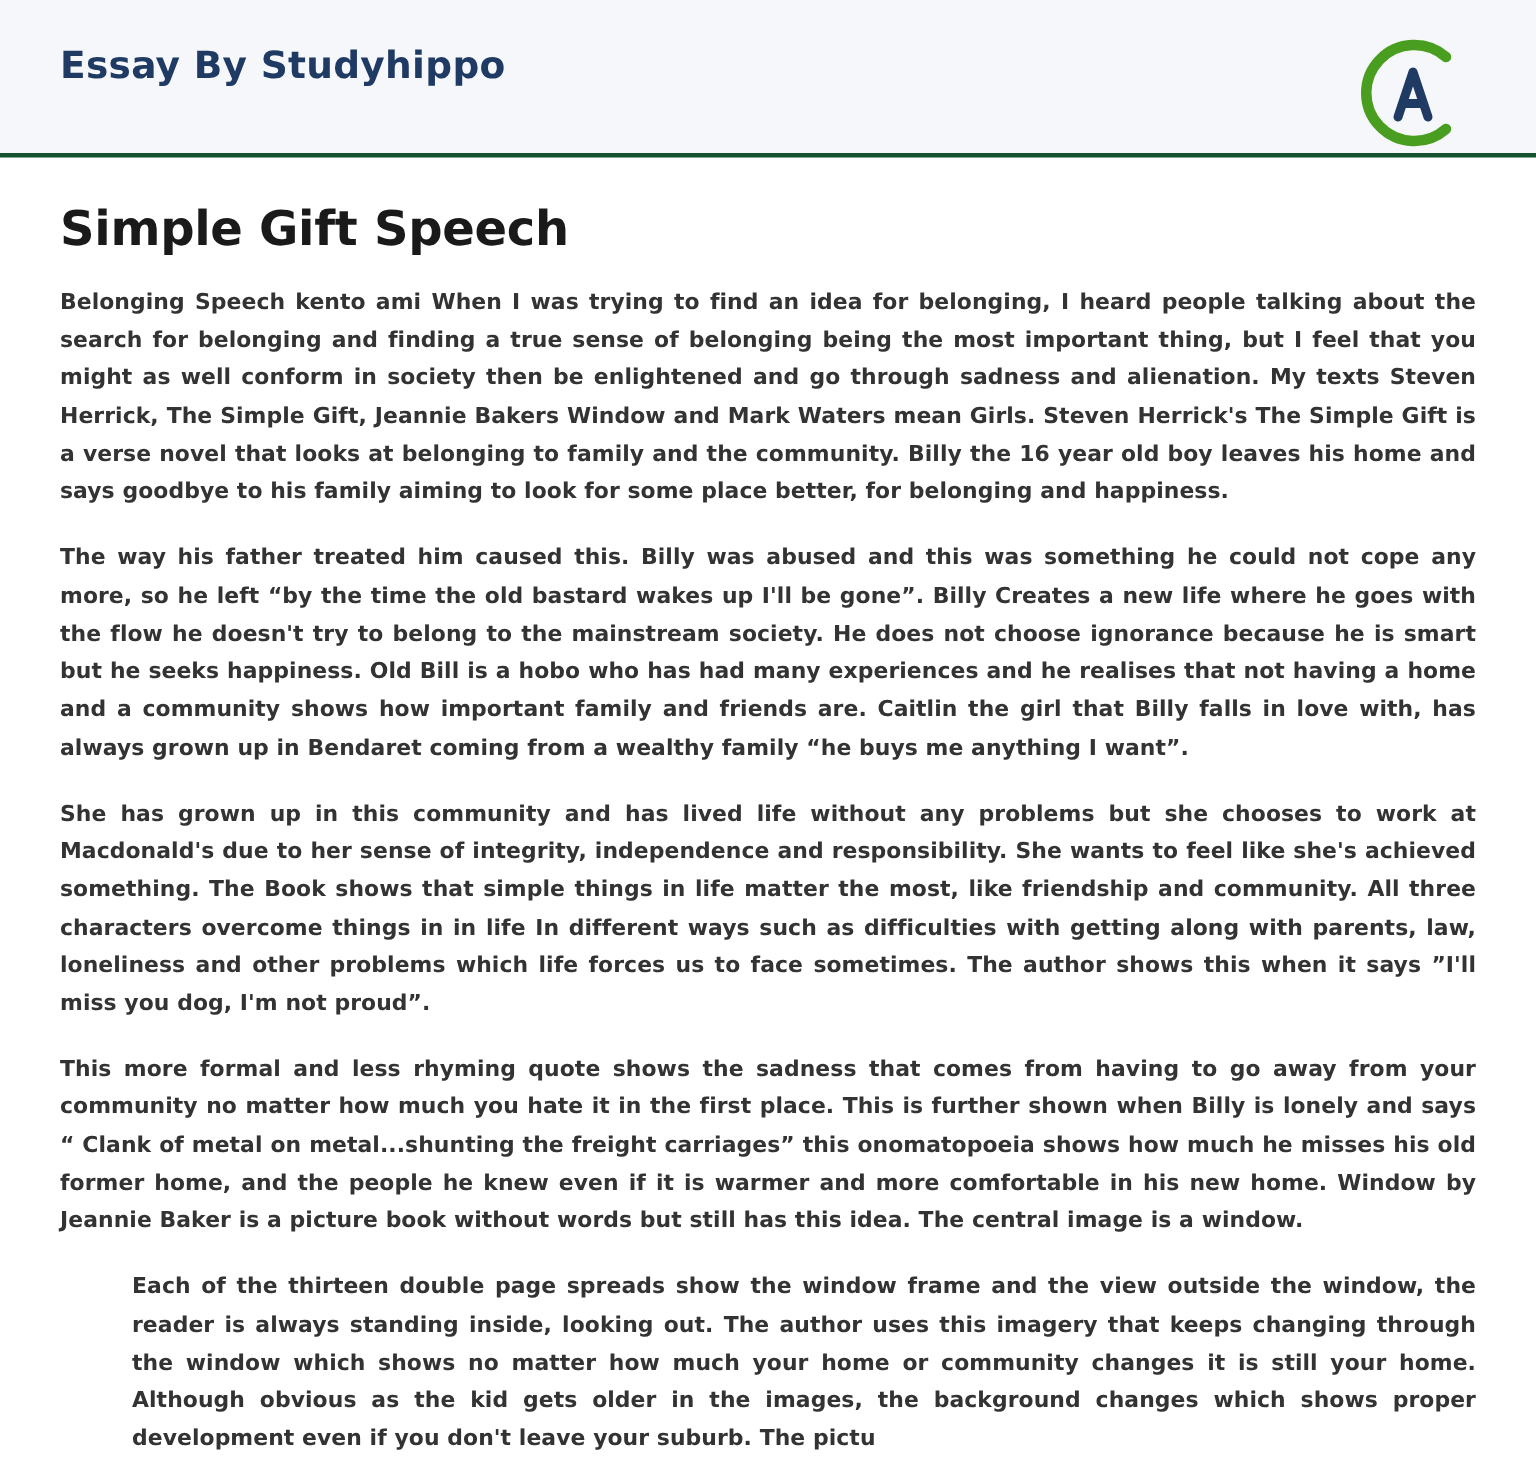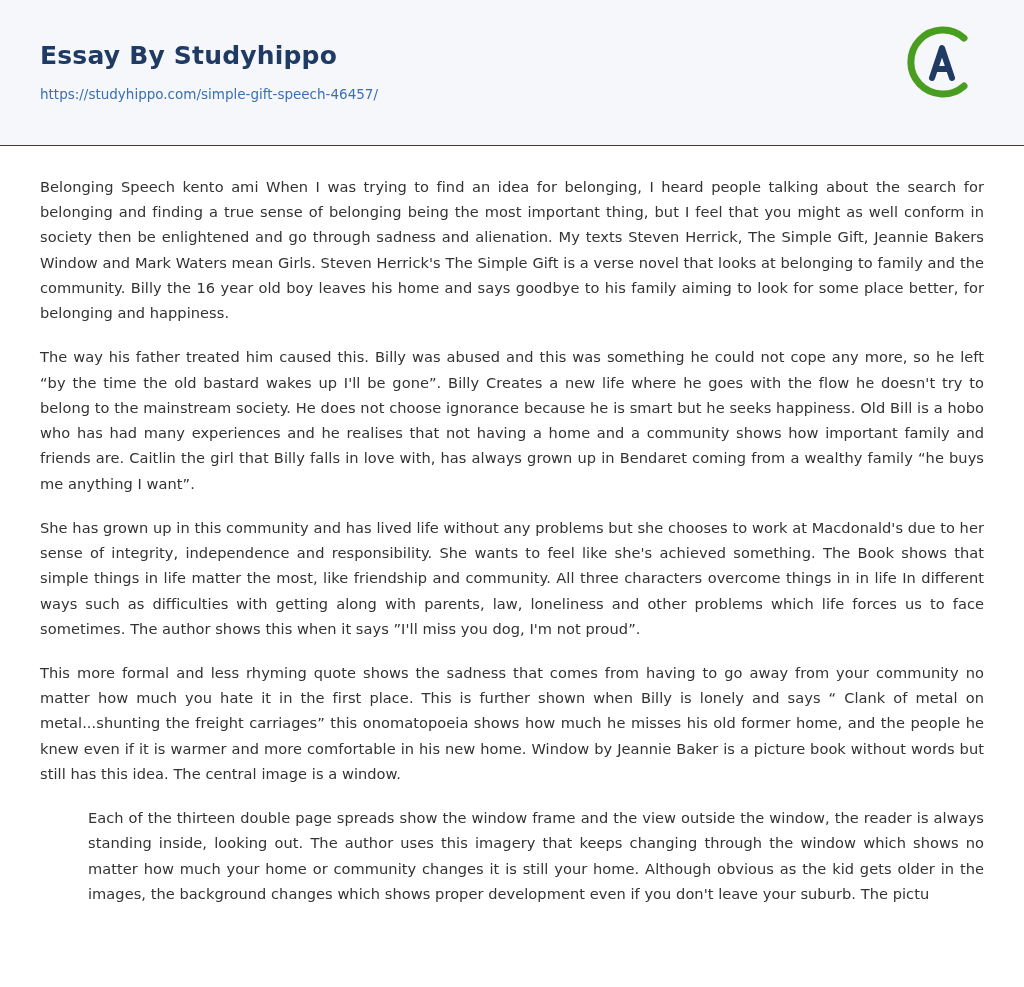--- a/index.html
+++ b/index.html
@@ -15,23 +15,23 @@
     overflow: hidden;
   }
   .page {
     width: 1024px;
     height: 987px;
     position: relative;
     box-sizing: border-box;
   }
   
   .header {
-    height: 146px;
+    height: 105px;
     background: #f5f7fa;
-    border-bottom: 1px solid #14532d;
+    border-bottom: 3px solid #14532d;
     box-sizing: border-box;
     position: relative;
     display: flex;
     align-items: center;
   }
   .header-text {
     padding-left: 40px;
   }
   .brand {
     font-size: 25px;
@@ -70,45 +70,46 @@
     margin: 0 0 18px 0;
     letter-spacing: -0.2px;
   }
   .para {
     font-size: 14.6px;
     line-height: 1.73;
     color: #333333;
     text-align: justify;
     margin: 0 0 19px 0;
     letter-spacing: 0.05px;
+    font-weight: bold;
   }
   .para:last-child {
     margin-bottom: 0;
     margin-left: 48px;
   }
 </style>
 </head>
 <body>
 
 <div class="page">
 
   <div class="header">
     <div class="header-text">
       <div class="brand">Essay By Studyhippo</div>
-      <a class="source-url" href="#">https://studyhippo.com/simple-gift-speech-46457/</a>
     </div>
     <div class="logo">
       <svg width="80" height="80" viewBox="0 0 80 80" aria-hidden="true">
         <path d="M62 16 A32 32 0 1 0 62 64" fill="none" stroke="#4a9e1f" stroke-width="7" stroke-linecap="round"></path>
         <path d="M30 56 L40 26 L50 56 M34 47 L46 47" fill="none" stroke="#1f3a63" stroke-width="6" stroke-linecap="round" stroke-linejoin="round"></path>
       </svg>
     </div>
   </div>
 
   <div class="article">
+    <h1 class="title">Simple Gift Speech</h1>
     <p class="para">Belonging Speech kento ami When I was trying to find an idea for belonging, I heard people talking about the search for belonging and finding a true sense of belonging being the most important thing, but I feel that you might as well conform in society then be enlightened and go through sadness and alienation. My texts Steven Herrick, The Simple Gift, Jeannie Bakers Window and Mark Waters mean Girls. Steven Herrick's The Simple Gift is a verse novel that looks at belonging to family and the community. Billy the 16 year old boy leaves his home and says goodbye to his family aiming to look for some place better, for belonging and happiness.</p>
     <p class="para">The way his father treated him caused this. Billy was abused and this was something he could not cope any more, so he left “by the time the old bastard wakes up I'll be gone”. Billy Creates a new life where he goes with the flow he doesn't try to belong to the mainstream society. He does not choose ignorance because he is smart but he seeks happiness. Old Bill is a hobo who has had many experiences and he realises that not having a home and a community shows how important family and friends are. Caitlin the girl that Billy falls in love with, has always grown up in Bendaret coming from a wealthy family “he buys me anything I want”.</p>
     <p class="para">She has grown up in this community and has lived life without any problems but she chooses to work at Macdonald's due to her sense of integrity, independence and responsibility. She wants to feel like she's achieved something. The Book shows that simple things in life matter the most, like friendship and community. All three characters overcome things in in life In different ways such as difficulties with getting along with parents, law, loneliness and other problems which life forces us to face sometimes. The author shows this when it says ”I'll miss you dog, I'm not proud”.</p>
     <p class="para">This more formal and less rhyming quote shows the sadness that comes from having to go away from your community no matter how much you hate it in the first place. This is further shown when Billy is lonely and says “ Clank of metal on metal...shunting the freight carriages” this onomatopoeia shows how much he misses his old former home, and the people he knew even if it is warmer and more comfortable in his new home. Window by Jeannie Baker is a picture book without words but still has this idea. The central image is a window.</p>
     <p class="para">Each of the thirteen double page spreads show the window frame and the view outside the window, the reader is always standing inside, looking out. The author uses this imagery that keeps changing through the window which shows no matter how much your home or community changes it is still your home. Although obvious as the kid gets older in the images, the background changes which shows proper development even if you don't leave your suburb. The pictu</p>
   </div>
 
 </div>
 
 </body></html>

